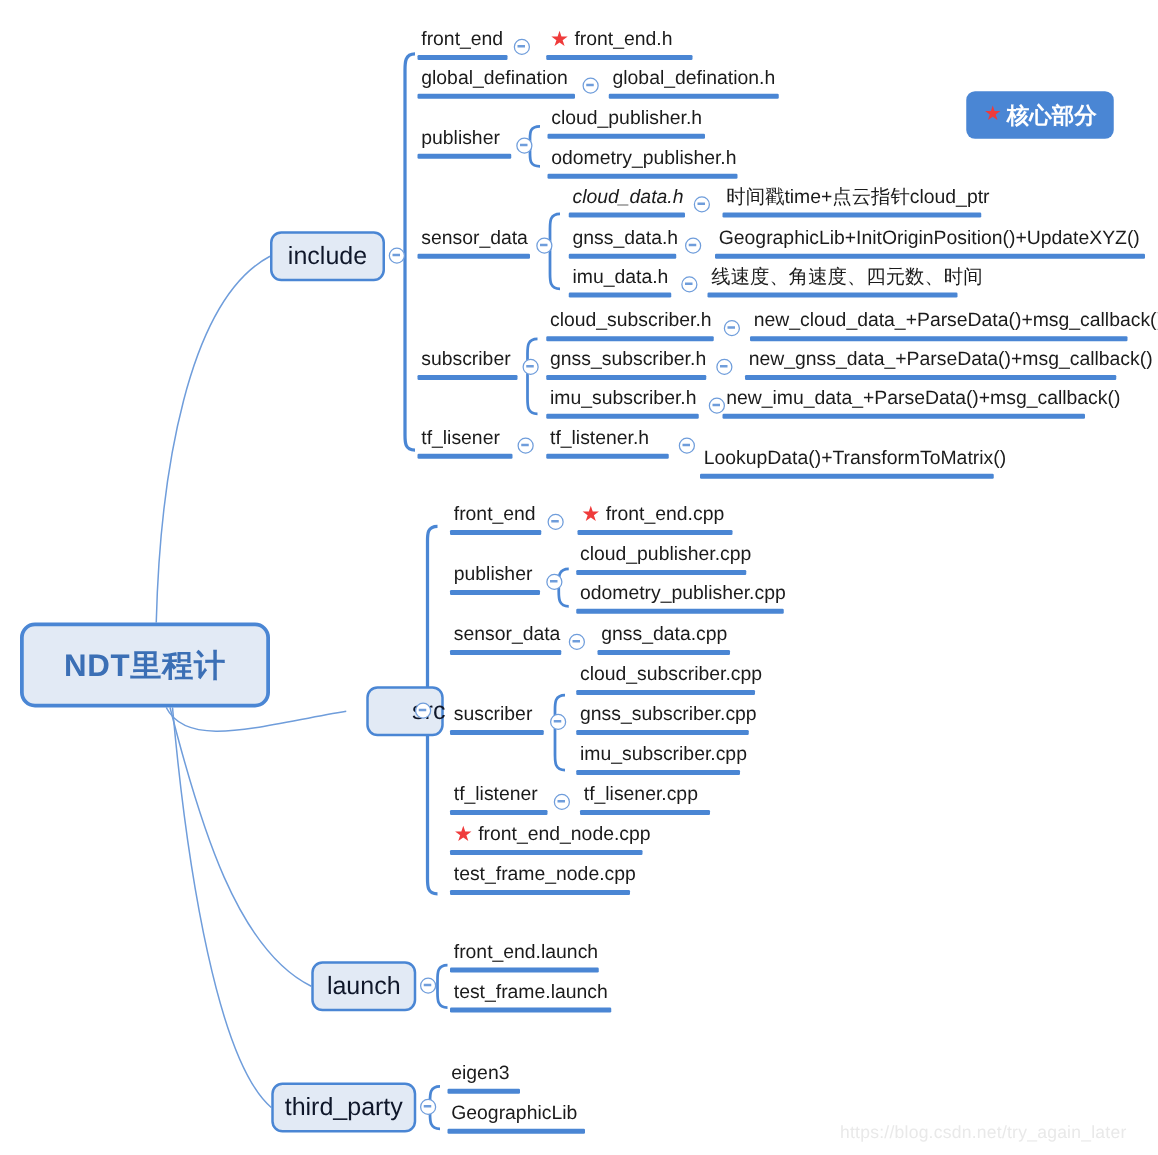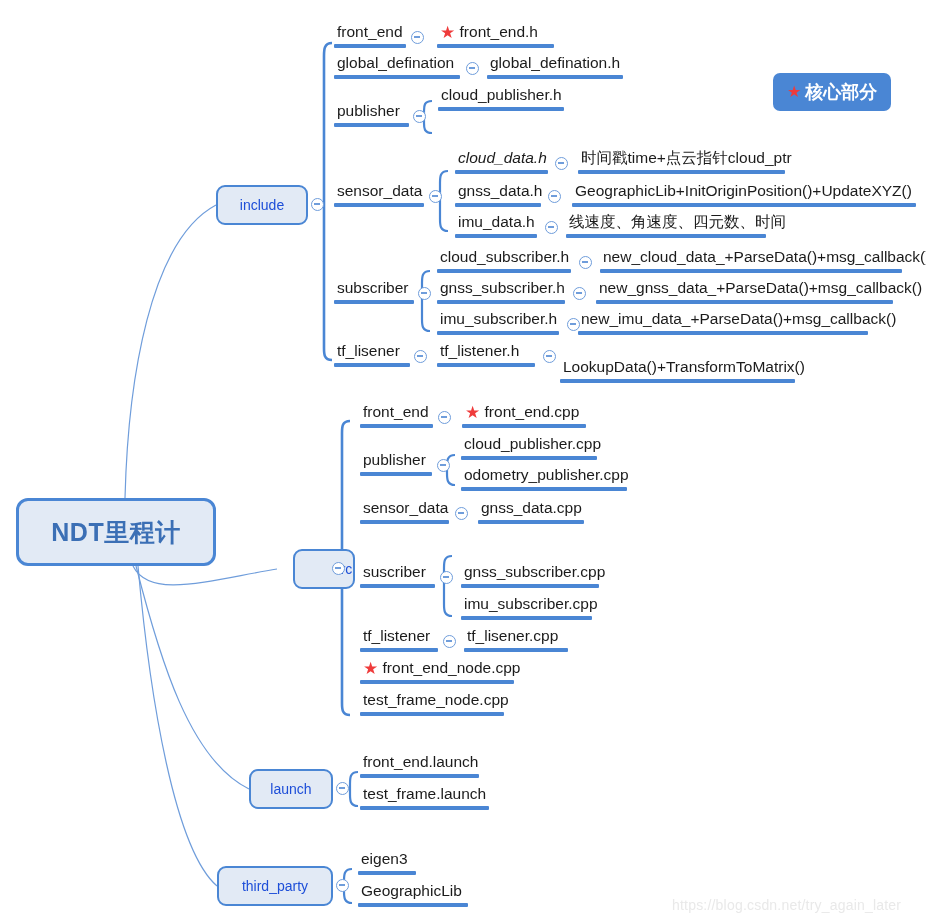--- a/index.html
+++ b/index.html
@@ -51,22 +51,22 @@
   
   .branch-node {
     position: absolute;
     box-sizing: border-box;
     background: #e2eaf5;
     border: 2px solid #4a86d4;
     border-radius: 9px;
     display: flex;
     align-items: center;
     justify-content: center;
-    font-size: 14px;
-    color: #1d4ed8;
+    font-size: 20px;
+    color: #0f172a;
     padding: 0 10px;
     height: 40px;
     z-index: 4;
   }
 
   
   .item {
     position: absolute;
     white-space: nowrap;
     font-size: 15.5px;
@@ -257,20 +257,24 @@
 
   <div class="item" style="left:334px; top:101px; width:75px;">
     <span class="txt">publisher</span>
     <span class="bar"></span>
   </div>
   <div class="toggle" style="left:413px; top:110px;"></div>
   <div class="item" style="left:438px; top:85px; width:126px;">
     <span class="txt">cloud_publisher.h</span>
     <span class="bar"></span>
   </div>
+  <div class="item" style="left:438px; top:117px; width:152px;">
+    <span class="txt">odometry_publisher.h</span>
+    <span class="bar"></span>
+  </div>
 
   <div class="item" style="left:334px; top:181px; width:90px;">
     <span class="txt">sensor_data</span>
     <span class="bar"></span>
   </div>
   <div class="toggle" style="left:429px; top:190px;"></div>
 
   <div class="item" style="left:455px; top:148px; width:93px;font-style:italic;">
     <span class="txt">cloud_data.h</span>
     <span class="bar"></span>
@@ -384,20 +388,24 @@
   <div class="item" style="left:478px; top:498px; width:106px;">
     <span class="txt">gnss_data.cpp</span>
     <span class="bar"></span>
   </div>
 
   <div class="item" style="left:360px; top:562px; width:75px;text-decoration:underline;">
     <span class="txt">suscriber</span>
     <span class="bar"></span>
   </div>
   <div class="toggle" style="left:440px; top:571px;"></div>
+  <div class="item" style="left:461px; top:530px; width:143px;">
+    <span class="txt">cloud_subscriber.cpp</span>
+    <span class="bar"></span>
+  </div>
   <div class="item" style="left:461px; top:562px; width:138px;">
     <span class="txt">gnss_subscriber.cpp</span>
     <span class="bar"></span>
   </div>
   <div class="item" style="left:461px; top:594px; width:131px;">
     <span class="txt">imu_subscriber.cpp</span>
     <span class="bar"></span>
   </div>
 
   <div class="item" style="left:360px; top:626px; width:78px;">

